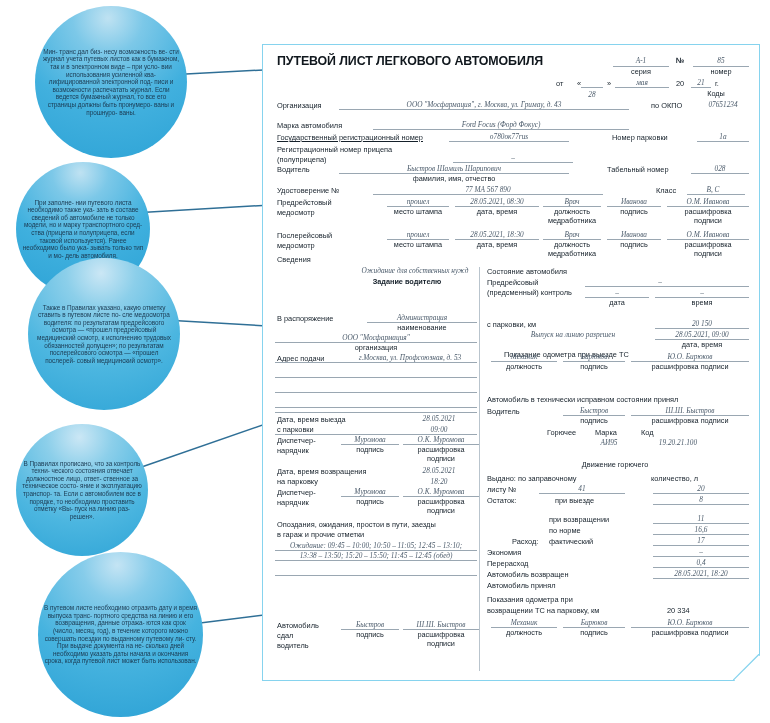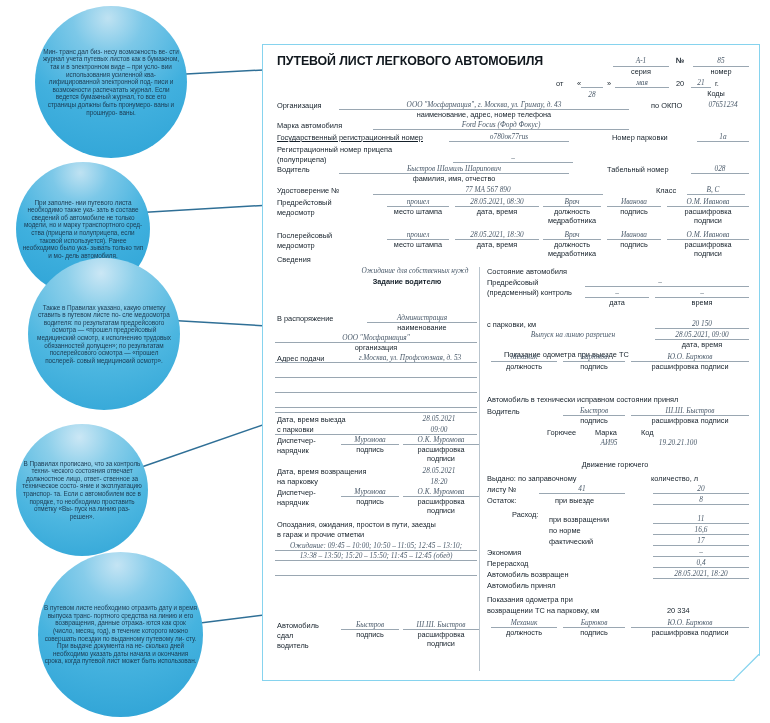--- a/index.html
+++ b/index.html
@@ -145,21 +145,20 @@
     <div class="lbl" style="left:413px; top:34px;">20</div>
     <div class="val" style="left:428px; top:33px; width:20px;">21</div>
     <div class="rule" style="left:428px; top:42px; width:20px;"></div>
     <div class="lbl" style="left:452px; top:34px;">г.</div>
 
     <div class="sub" style="left:418px; top:44px; width:70px;">Коды</div>
 
     <div class="lbl" style="left:14px; top:56px;">Организация</div>
     <div class="val" style="left:76px; top:55px; width:290px;">ООО "Мосфармация", г. Москва, ул. Гримау, д. 43</div>
     <div class="rule" style="left:76px; top:64px; width:290px;"></div>
-    <div class="sub" style="left:76px; top:65px; width:290px;">наименование, адрес, номер телефона</div>
 
     <div class="lbl" style="left:388px; top:56px;">по ОКПО</div>
     <div class="val" style="left:430px; top:55px; width:60px;">07651234</div>
 
     <div class="lbl" style="left:14px; top:76px;">Марка автомобиля</div>
     <div class="val" style="left:110px; top:75px; width:256px;">Ford Focus (Форд Фокус)</div>
     <div class="rule" style="left:110px; top:84px; width:256px;"></div>
 
     <div class="lbl" style="left:14px; top:88px;text-decoration:underline;">Государственный регистрационный номер</div>
     <div class="val" style="left:186px; top:87px; width:120px;">о780ок77rus</div>
@@ -373,21 +372,21 @@
 
     <div class="lbl" style="left:224px; top:451px;">Остаток:</div>
     <div class="lbl" style="left:286px; top:451px;padding-left:6px;">при выезде</div>
     <div class="val" style="left:390px; top:450px; width:96px;">8</div>
     <div class="rule" style="left:390px; top:459px; width:96px;"></div>
 
     <div class="lbl" style="left:286px; top:470px;">при возвращении</div>
     <div class="val" style="left:390px; top:469px; width:96px;">11</div>
     <div class="rule" style="left:390px; top:478px; width:96px;"></div>
 
-    <div class="lbl" style="left:224px; top:465px;padding-left:25px;">Расход:</div>
+    <div class="lbl" style="left:224px; top:492px;padding-left:25px;">Расход:</div>
     <div class="lbl" style="left:286px; top:481px;">по норме</div>
     <div class="val" style="left:390px; top:480px; width:96px;">16,6</div>
     <div class="rule" style="left:390px; top:489px; width:96px;"></div>
 
     <div class="lbl" style="left:286px; top:492px;">фактический</div>
     <div class="val" style="left:390px; top:491px; width:96px;">17</div>
     <div class="rule" style="left:390px; top:500px; width:96px;"></div>
 
     <div class="lbl" style="left:224px; top:503px;">Экономия</div>
     <div class="val" style="left:390px; top:502px; width:96px;">–</div>

